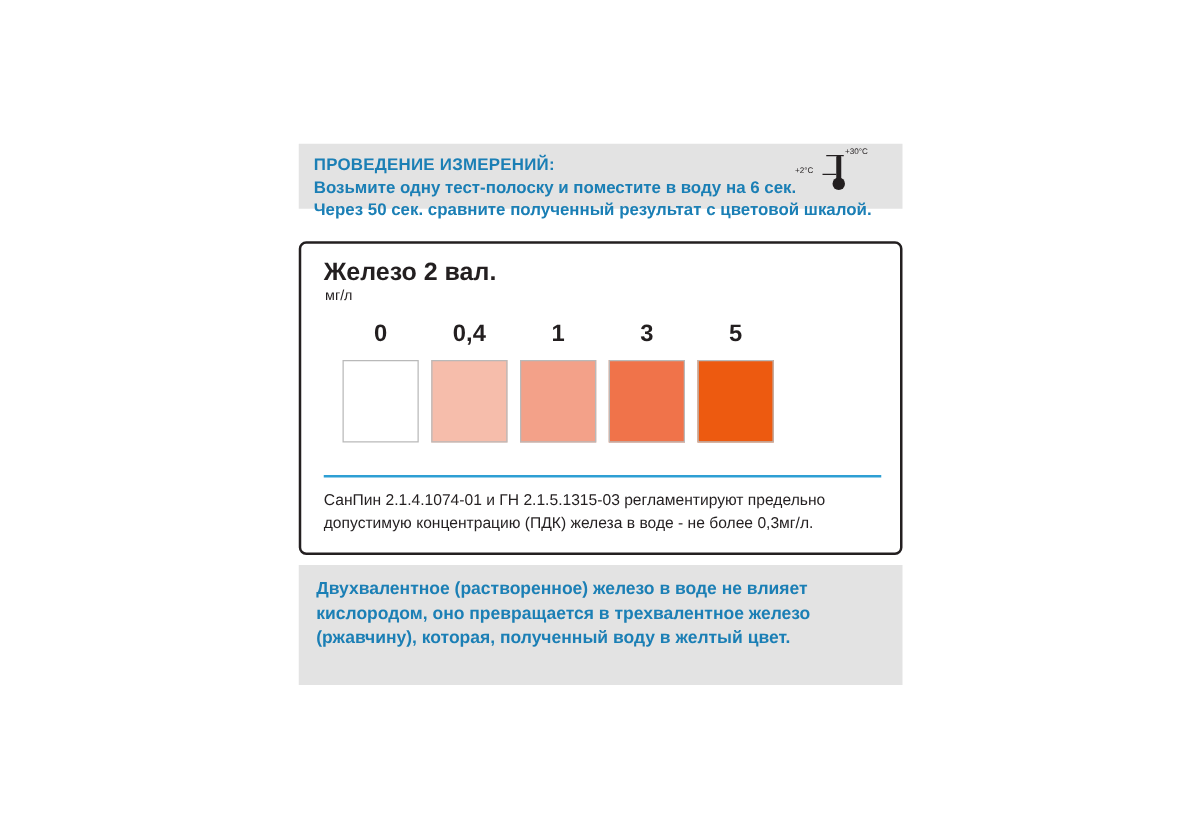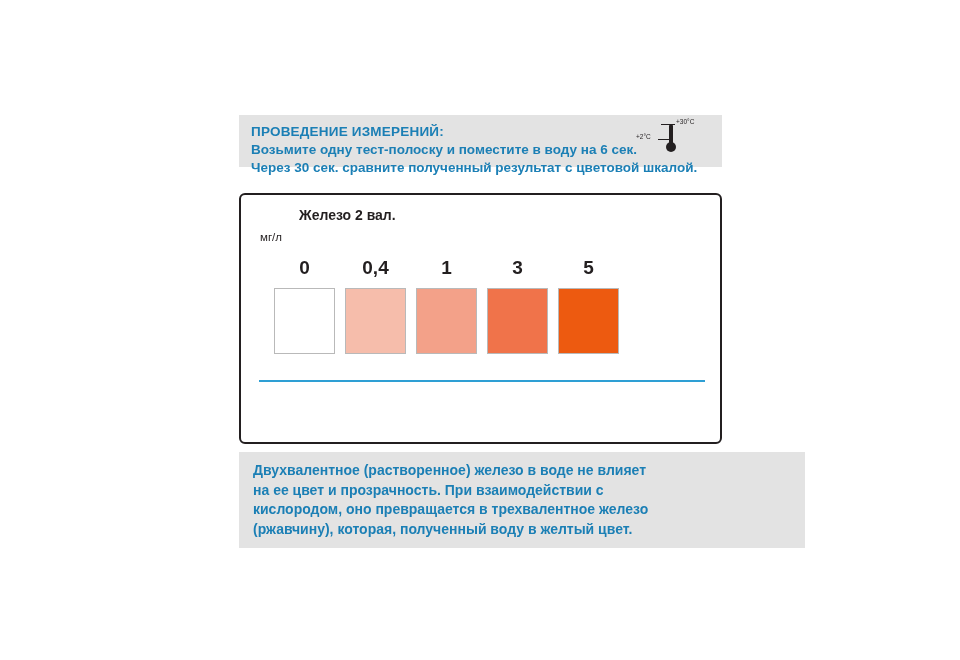--- a/index.html
+++ b/index.html
@@ -113,24 +113,23 @@
     height: 251px;
     border: 2px solid #231f20;
     border-radius: 6px;
     box-sizing: border-box;
     background: #ffffff;
   }
   .card-title {
     position: absolute;
     left: 18px;
     top: 12px;
-    font-size: 14px;
-    font-weight: bold;
-    color: #231f20;
-    margin-left: 40px;
+    font-size: 20px;
+    font-weight: bold;
+    color: #231f20;
   }
   .card-unit {
     position: absolute;
     left: 19px;
     top: 36px;
     font-size: 11.5px;
     color: #231f20;
   }
 
   .swatch-row {
@@ -177,21 +176,21 @@
     font-size: 12.5px;
     color: #231f20;
     line-height: 18px;
   }
 
   
   .bottom {
     position: absolute;
     left: 239px;
     top: 452px;
-    width: 566px;
+    width: 483px;
     height: 96px;
     background: #e3e3e3;
     box-sizing: border-box;
     padding: 9px 14px;
   }
   .bottom p {
     margin: 0;
     color: #1b7fb5;
     font-size: 14px;
     font-weight: bold;
@@ -199,21 +198,21 @@
   }
 </style>
 </head>
 <body>
 
 <div class="page">
 
   <div class="instructions">
     <div class="instr-title">ПРОВЕДЕНИЕ ИЗМЕРЕНИЙ:</div>
     <div class="instr-line">Возьмите одну тест-полоску и поместите в воду на 6 сек.</div>
-    <div class="instr-line">Через 30 сек. сравните полученный результат с цветовой шкалой.</div>
+    <div class="instr-line">Через 50 сек. сравните полученный результат с цветовой шкалой.</div>
 
     <div class="thermo">
       <div class="tick-hi"></div>
       <div class="tick-lo"></div>
       <div class="stem"></div>
       <div class="bulb"></div>
       <div class="lbl-hi">+30°C</div>
       <div class="lbl-lo">+2°C</div>
     </div>
   </div>
@@ -240,22 +239,25 @@
         <div class="swatch-box" id="sw4" style="background: rgb(240, 115, 74);"></div>
       </div>
       <div class="swatch-cell">
         <div class="swatch-label">5</div>
         <div class="swatch-box" id="sw5" style="background: rgb(237, 90, 16);"></div>
       </div>
     </div>
 
     <div class="divider"></div>
 
+    <div class="note">
+      <div>СанПин 2.1.4.1074-01 и ГН 2.1.5.1315-03 регламентируют предельно</div>
+      <div>допустимую концентрацию (ПДК) железа в воде - не более 0,3мг/л.</div>
+    </div>
   </div>
 
   <div class="bottom">
     <p>Двухвалентное (растворенное) железо в воде не влияет</p>
-    <p>на ее цвет и прозрачность. При взаимодействии с</p>
     <p>кислородом, оно превращается в трехвалентное железо</p>
     <p>(ржавчину), которая, полученный воду в желтый цвет.</p>
   </div>
 
 </div>
 
 </body></html>

